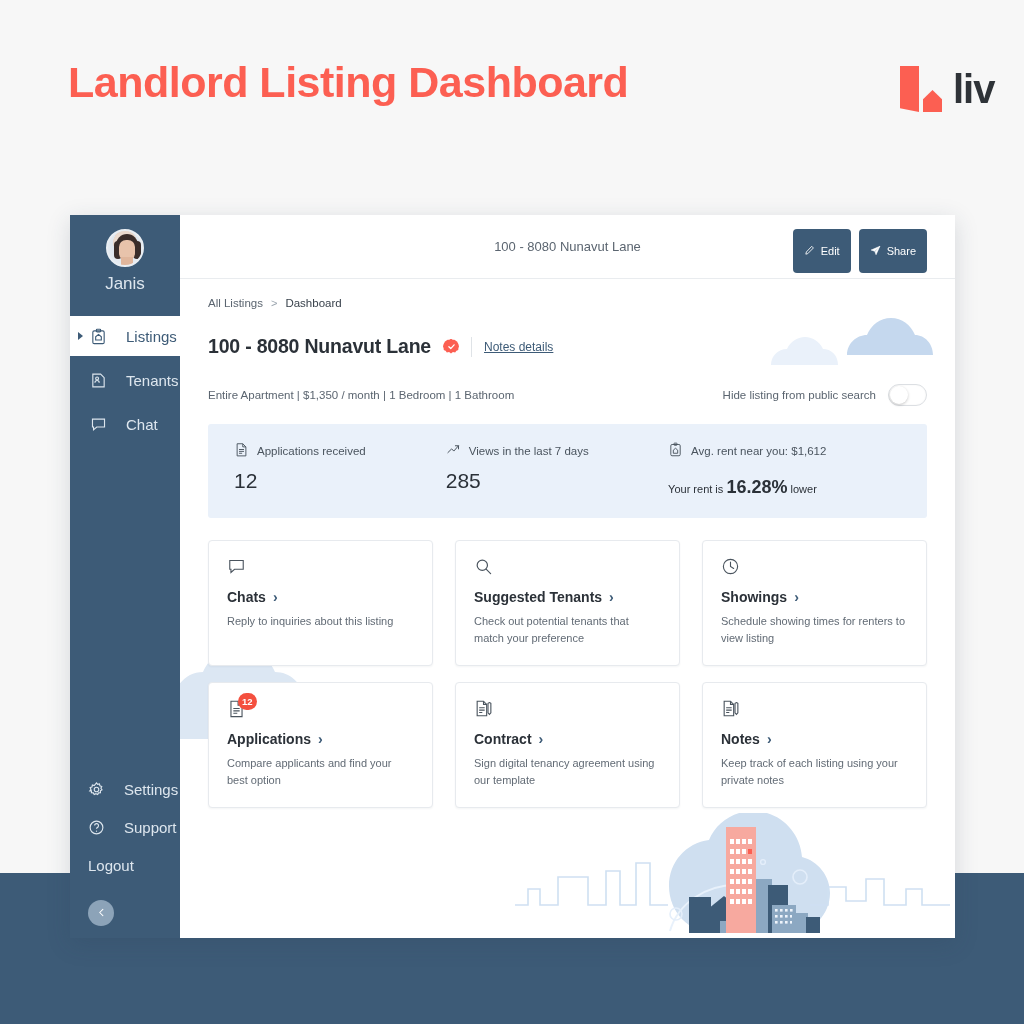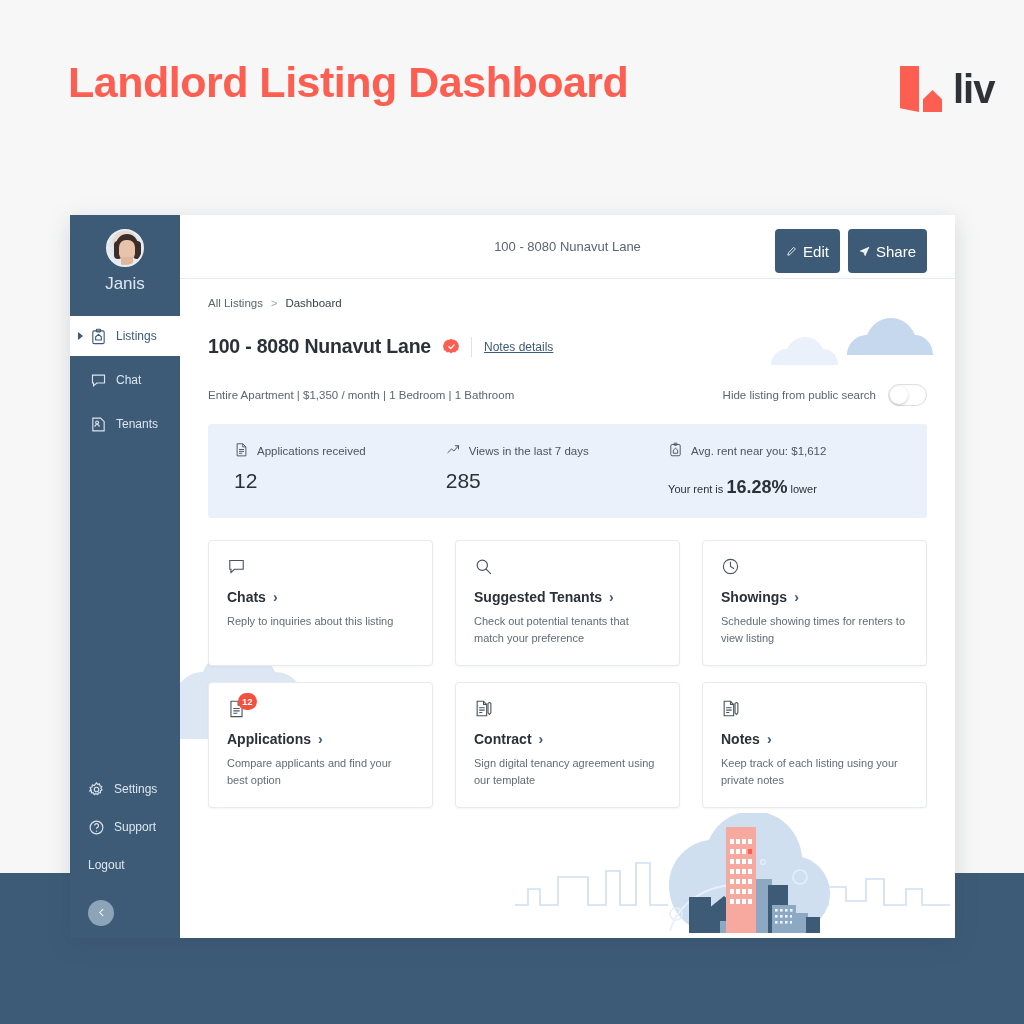--- a/index.html
+++ b/index.html
@@ -45,22 +45,22 @@
   }
   .avatar .hair { position:absolute; left:8px; top:3px; width:22px; height:17px; border-radius:11px 11px 5px 5px; background:#3a2d2a; }
   .avatar .hair2 { position:absolute; left:6px; top:10px; width:8px; height:18px; border-radius:5px; background:#3a2d2a; }
   .avatar .hair3 { position:absolute; left:25px; top:10px; width:8px; height:18px; border-radius:5px; background:#3a2d2a; }
   .avatar .face { position:absolute; left:11px; top:9px; width:16px; height:21px; border-radius:8px 8px 9px 9px; background:#e8c3ab; }
   .avatar .neck { position:absolute; left:13px; top:26px; width:12px; height:12px; background:#e0b69c; }
   .profile-name { margin-top: 7px; font-size: 17px; color: #dde6ee; }
 
   .nav { margin-top: 22px; }
   .nav-item {
-    display: flex; align-items: center; gap: 9px;
-    height: 40px; padding-left: 20px; font-size: 12px; color: #dde6ee; position: relative;
+    display: flex; align-items: center; gap: 19px;
+    height: 40px; padding-left: 20px; font-size: 15px; color: #dde6ee; position: relative;
   }
   .nav-item + .nav-item { margin-top: 4px; }
   .nav-item.active { background: #ffffff; color: #3d5b77; font-weight: normal; }
   .nav-item.active .caret { position: absolute; left: 8px; width: 0; height: 0;
     border-left: 5px solid #3d5b77; border-top: 4px solid transparent; border-bottom: 4px solid transparent; }
   .nav-ico { width: 17px; height: 17px; display:block; }
 
   .nav-bottom { position: absolute; left: 0; bottom: 0; width: 110px; padding-bottom: 12px; }
   .nav-bottom .nav-item { height: 34px; padding-left: 18px; }
   .collapse-btn {
@@ -77,21 +77,21 @@
   }
   .content { position: relative; padding: 18px 28px 0 28px; z-index: 3; }
 
   .breadcrumb { display: flex; align-items: center; gap: 8px; font-size: 11.5px; color: #5b6570; }
   .bc-sep { color: #9aa4ae; font-size: 11px; }
   .bc-current { color: #39424c; }
 
   .actions { position: absolute; right: 28px; top: 14px; display: flex; gap: 8px; z-index: 6; }
   .btn {
     display: flex; align-items: center; gap: 6px;
-    background: #3d5b77; color: #fff; font-size: 15px;
+    background: #3d5b77; color: #fff; font-size: 11px;
     border: none; border-radius: 4px; padding: 22px 11px; height: 15px;
   }
 
   .title-row { display: flex; align-items: center; gap: 12px; margin-top: 26px; }
   .listing-title { font-size: 19.5px; font-weight: bold; color: #2b3138; letter-spacing: -0.2px; }
   .verified {
     width: 16px; height: 16px; border-radius: 50%; background: #fc5f52;
     display: flex; align-items: center; justify-content: center;
     clip-path: polygon(50% 0%,62% 8%,76% 5%,84% 16%,97% 20%,97% 34%,105% 46%,97% 58%,97% 72%,84% 76%,76% 87%,62% 84%,50% 94%,38% 84%,24% 87%,16% 76%,3% 72%,3% 58%,-5% 46%,3% 34%,3% 20%,16% 16%,24% 5%,38% 8%);
   }
@@ -183,35 +183,35 @@
             <rect x="9" y="1.8" width="6" height="3.6" rx="1"></rect>
             <path d="M12 9l4 3.3V17h-8v-4.7z"></path>
           </svg>
         </span>
         <span>Listings</span>
       </div>
 
       <div class="nav-item">
         <span>
           <svg class="nav-ico" viewBox="0 0 24 24" fill="none" stroke="#dde6ee" stroke-width="1.6">
-            <path d="M3.5 4.5h17v11h-11l-4.5 4v-4h-1.5z"></path>
-          </svg>
-        </span>
-        <span>Chat</span>
-      </div>
-
-      <div class="nav-item">
-        <span>
-          <svg class="nav-ico" viewBox="0 0 24 24" fill="none" stroke="#dde6ee" stroke-width="1.6">
             <path d="M4 3h11l5 5v13H4z"></path>
             <circle cx="10" cy="9" r="2"></circle>
             <path d="M7 15c0-2 1.5-3 3-3s3 1 3 3"></path>
           </svg>
         </span>
         <span>Tenants</span>
+      </div>
+
+      <div class="nav-item">
+        <span>
+          <svg class="nav-ico" viewBox="0 0 24 24" fill="none" stroke="#dde6ee" stroke-width="1.6">
+            <path d="M3.5 4.5h17v11h-11l-4.5 4v-4h-1.5z"></path>
+          </svg>
+        </span>
+        <span>Chat</span>
       </div>
     </nav>
 
     <div class="nav-bottom">
       <div class="nav-item">
         <span>
           <svg class="nav-ico" viewBox="0 0 24 24" fill="none" stroke="#dde6ee" stroke-width="1.6">
             <circle cx="12" cy="12" r="3.2"></circle>
             <path d="M12 2.6l1.6 2.2 2.6-.7.6 2.7 2.6.9-1.2 2.5 1.6 2.2-2.3 1.5.1 2.7-2.7.2-1.3 2.4-2.4-1.2-2.4 1.2-1.3-2.4-2.7-.2.1-2.7L2.6 14l1.6-2.2L3 9.3l2.6-.9.6-2.7 2.6.7z"></path>
           </svg>

